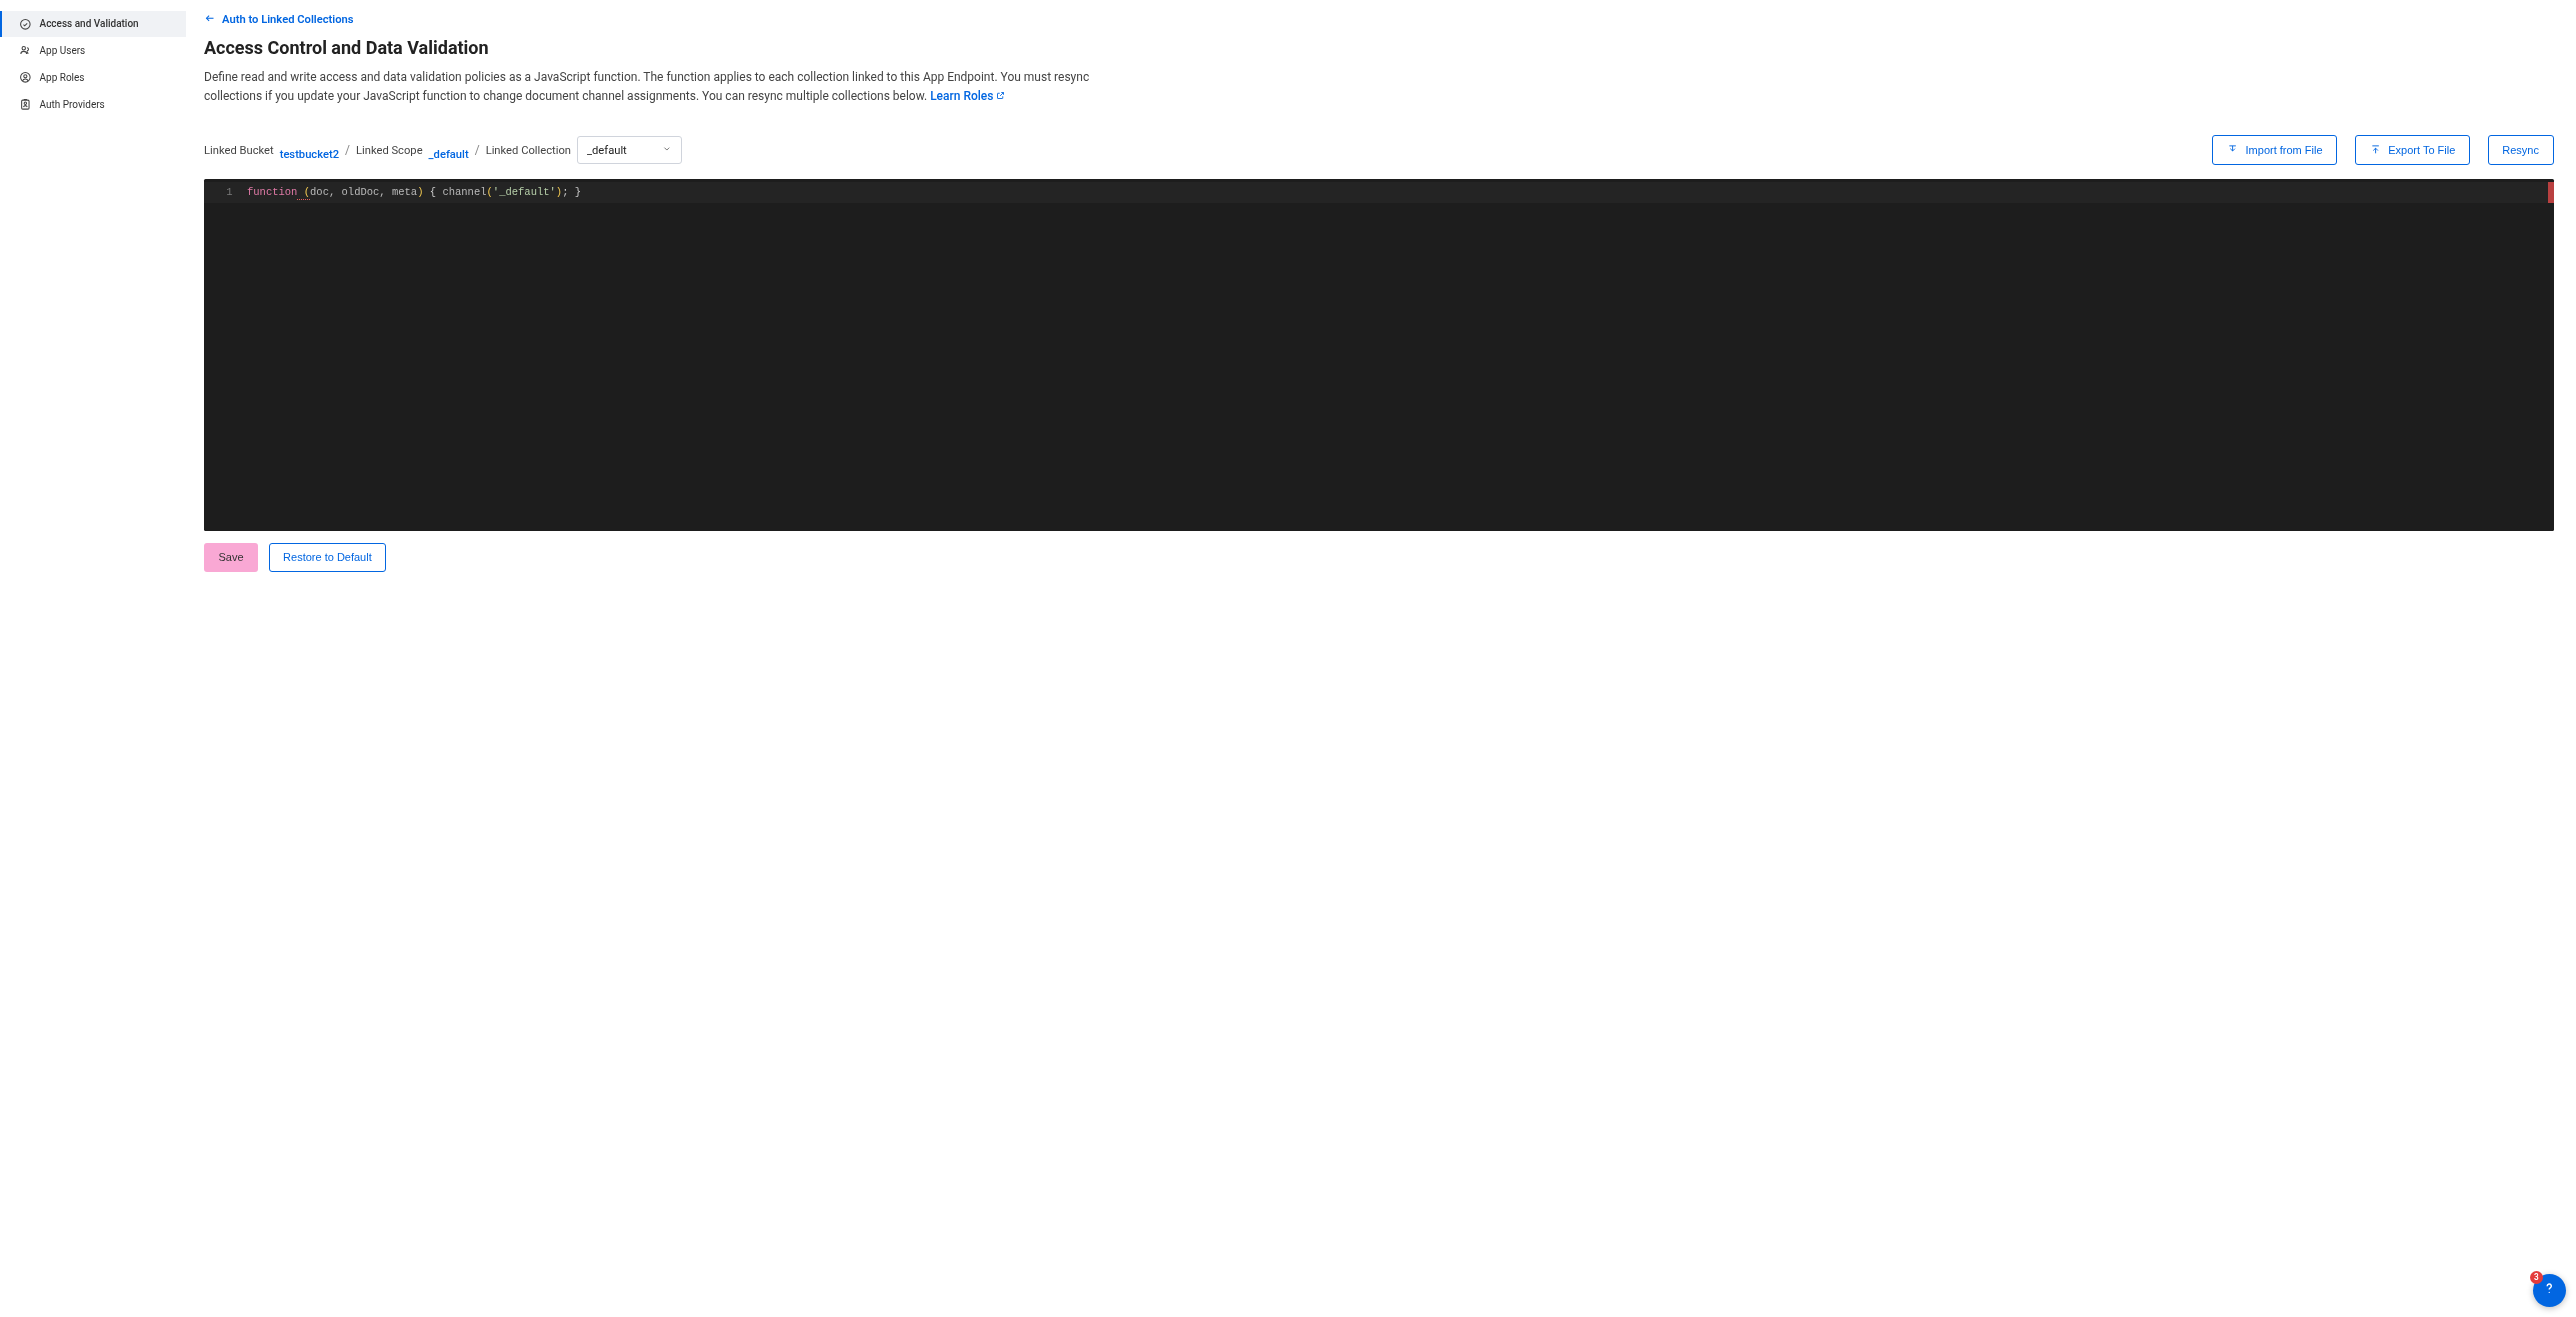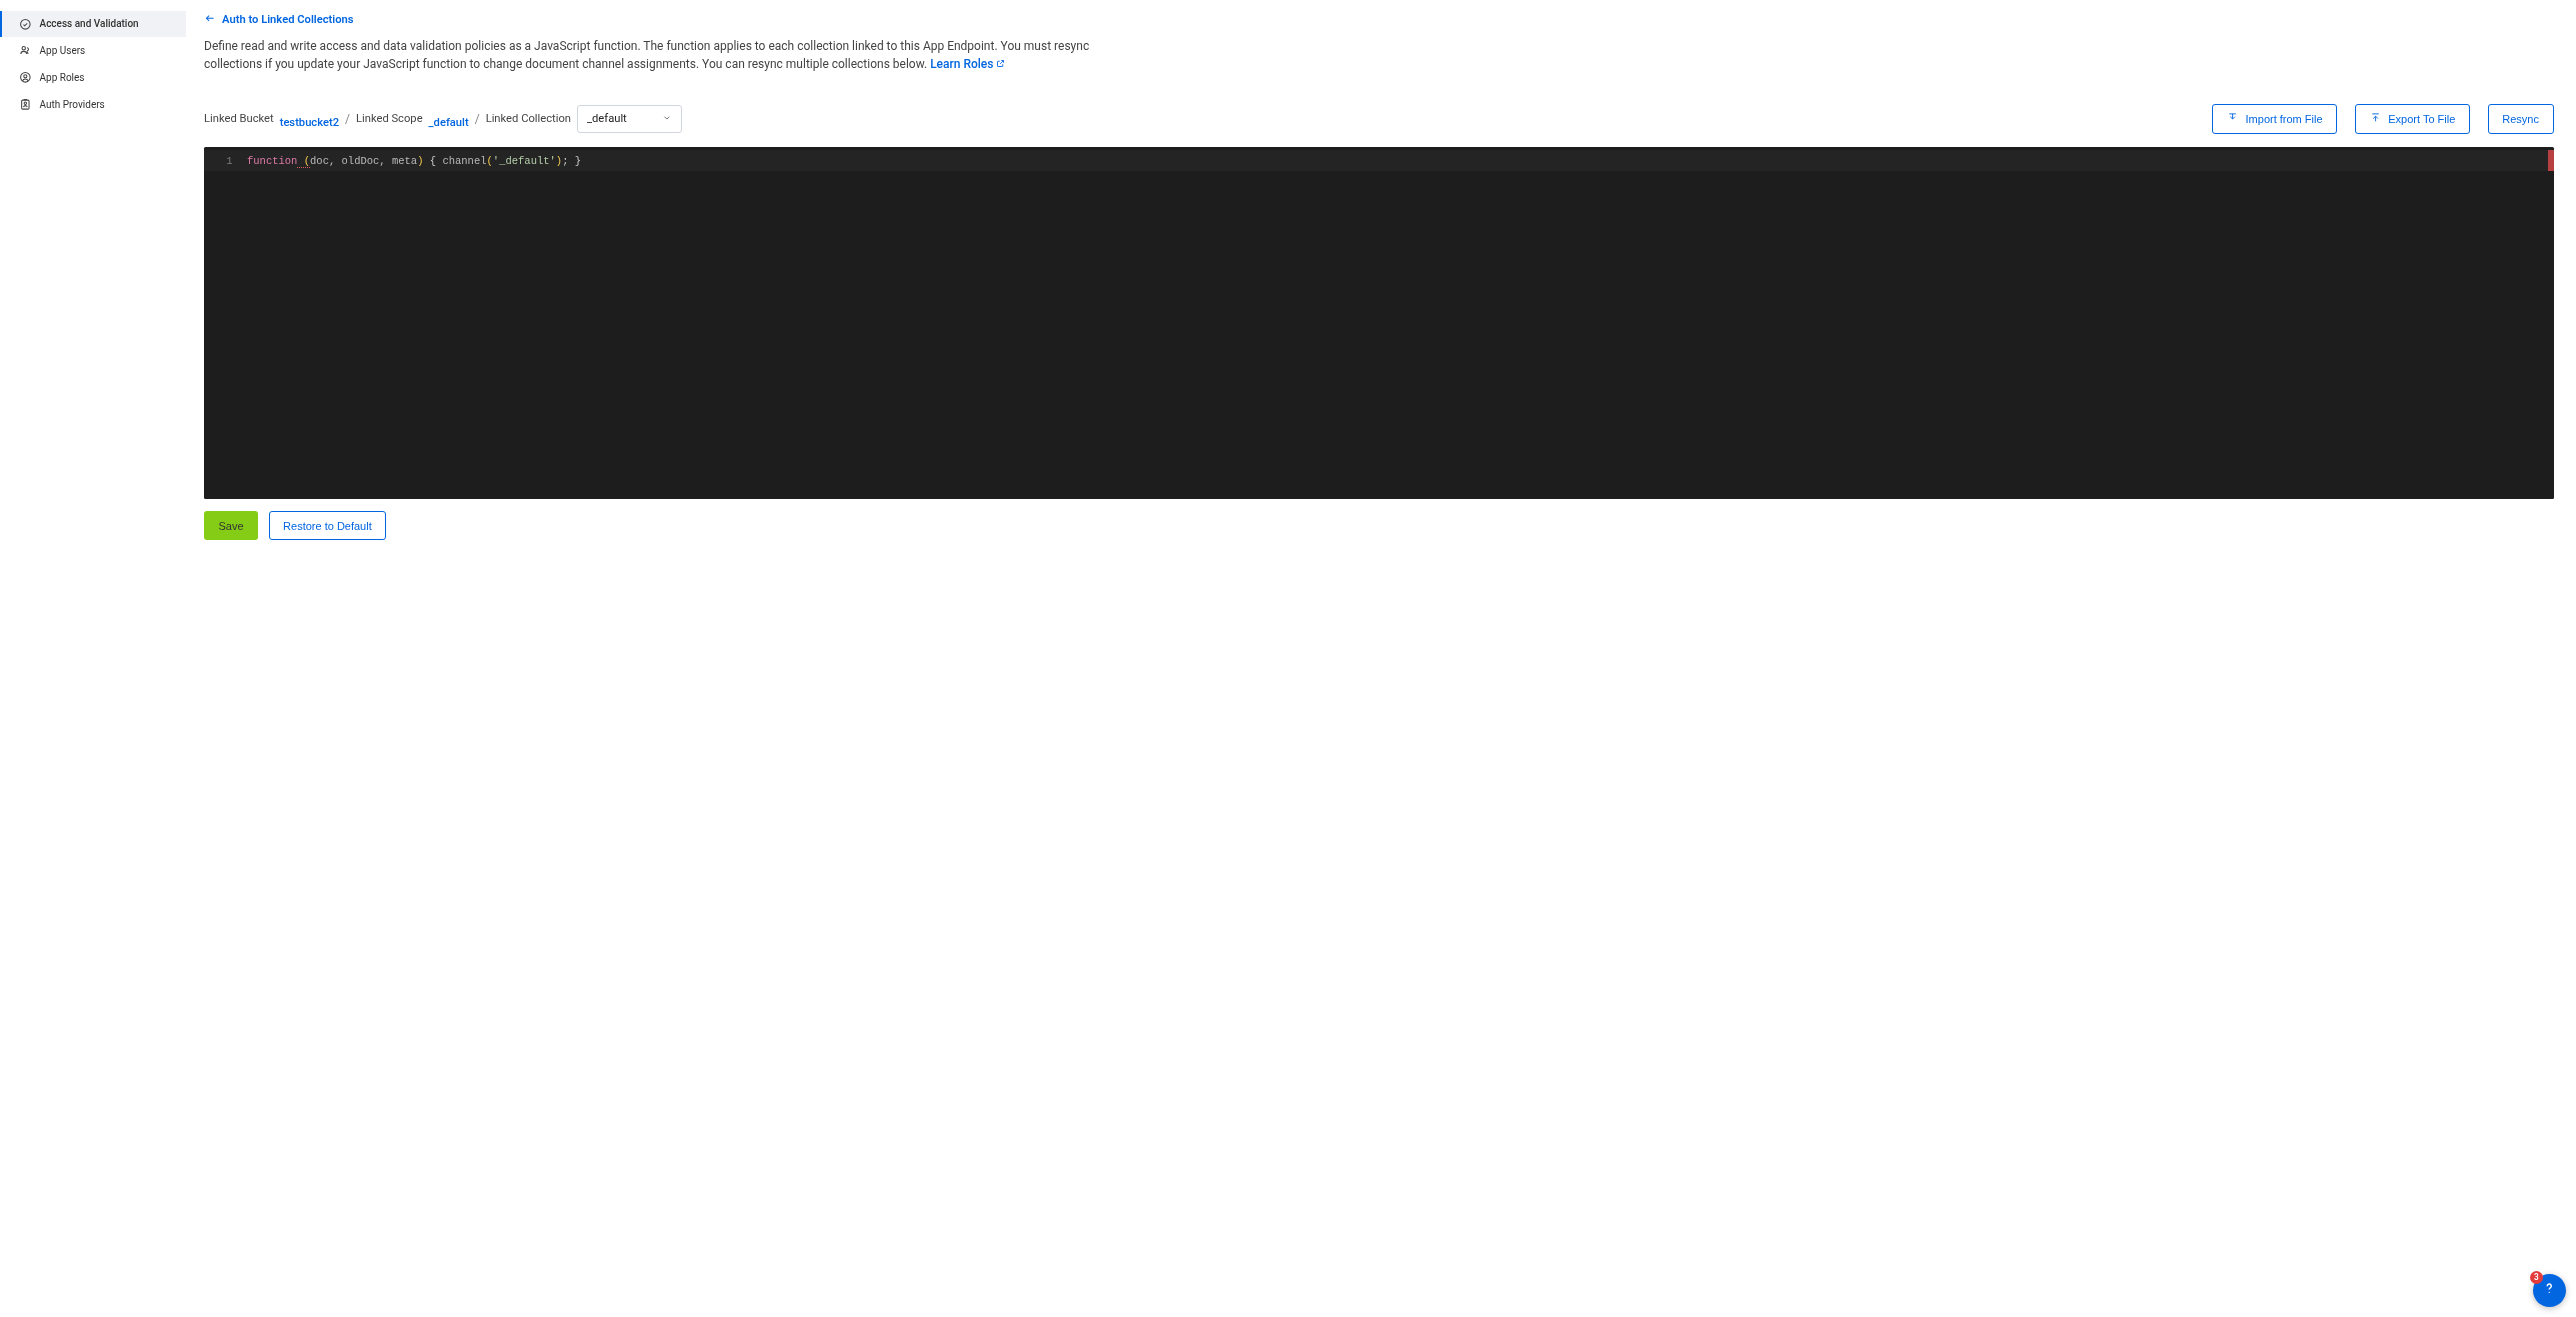--- a/index.html
+++ b/index.html
@@ -45,21 +45,21 @@
 
     .crumb-row .spacer { flex: 1; }
 
     .actions { display: inline-flex; gap: 18px; }
     .btn {
       display: inline-flex; align-items: center; gap: 7.5px;
       border: 0.7px solid #0266e1; color: #0266e1; background: #fff;
       border-radius: 3px; padding: 7.5px 13.5px; font-size: 11px; font-weight: 500; cursor: pointer;
     }
     .btn svg { width: 11.2px; height: 11.2px; }
-    .btn-grey { border: 0.7px solid transparent; background: #84cc16; color: #333; align-items: center; }
+    .btn-grey { border: 0.7px solid transparent; background: #f9a8d4; color: #333; align-items: center; }
 
     
     .editor { background: #1d1d1d; border-radius: 1.5px; height: 352px; position: relative; font-family: "SFMono-Regular", Consolas, "Liberation Mono", Menlo, monospace; font-size: 10.5px; line-height: 2.2; overflow: hidden; }
     .editor .gutter { position: absolute; left: 0; top: 0; bottom: 0; width: 36px; text-align: right; padding: 2.2px 7.5px 0 0; color: #7b7b7b; }
     .editor .code { position: absolute; left: 43px; top: 2.2px; right: 12px; white-space: pre; }
     .editor .highlight-line { position: absolute; left: 0; right: 0; top: 3px; height: 21px; background: rgba(255,255,255,0.03); }
     .editor .marker { position: absolute; right: 0; top: 3px; width: 5.2px; height: 21px; background: #b94040; }
     .tok-kw { color: #e07aa7; }
     .tok-pn { color: #f0c850; }
     .tok-id { color: #b9b9b9; }
@@ -129,20 +129,21 @@
     <a class="back-link">
       <span>
         <svg viewBox="0 0 24 24" fill="none" stroke="currentColor" stroke-width="2.4">
             <path d="M20 12H4"></path>
             <path d="M10 6l-6 6 6 6"></path>
           </svg>
       </span>
       <span>Auth to Linked Collections</span>
     </a>
 
+    <h1 class="page-title">Access Control and Data Validation</h1>
 
     <p class="desc">
       <span>Define read and write access and data validation policies as a JavaScript function. The function applies to each collection linked to this App Endpoint. You must resync collections if you update your JavaScript function to change document channel assignments. You can resync multiple collections below. </span>
       <a>
         <span>Learn Roles</span>
         <span>
           <svg viewBox="0 0 24 24" fill="none" stroke="currentColor" stroke-width="2.4">
               <path d="M14 4h6v6"></path>
               <path d="M20 4l-9 9"></path>
               <path d="M18 14v5a1 1 0 0 1-1 1H5a1 1 0 0 1-1-1V7a1 1 0 0 1 1-1h5"></path>

